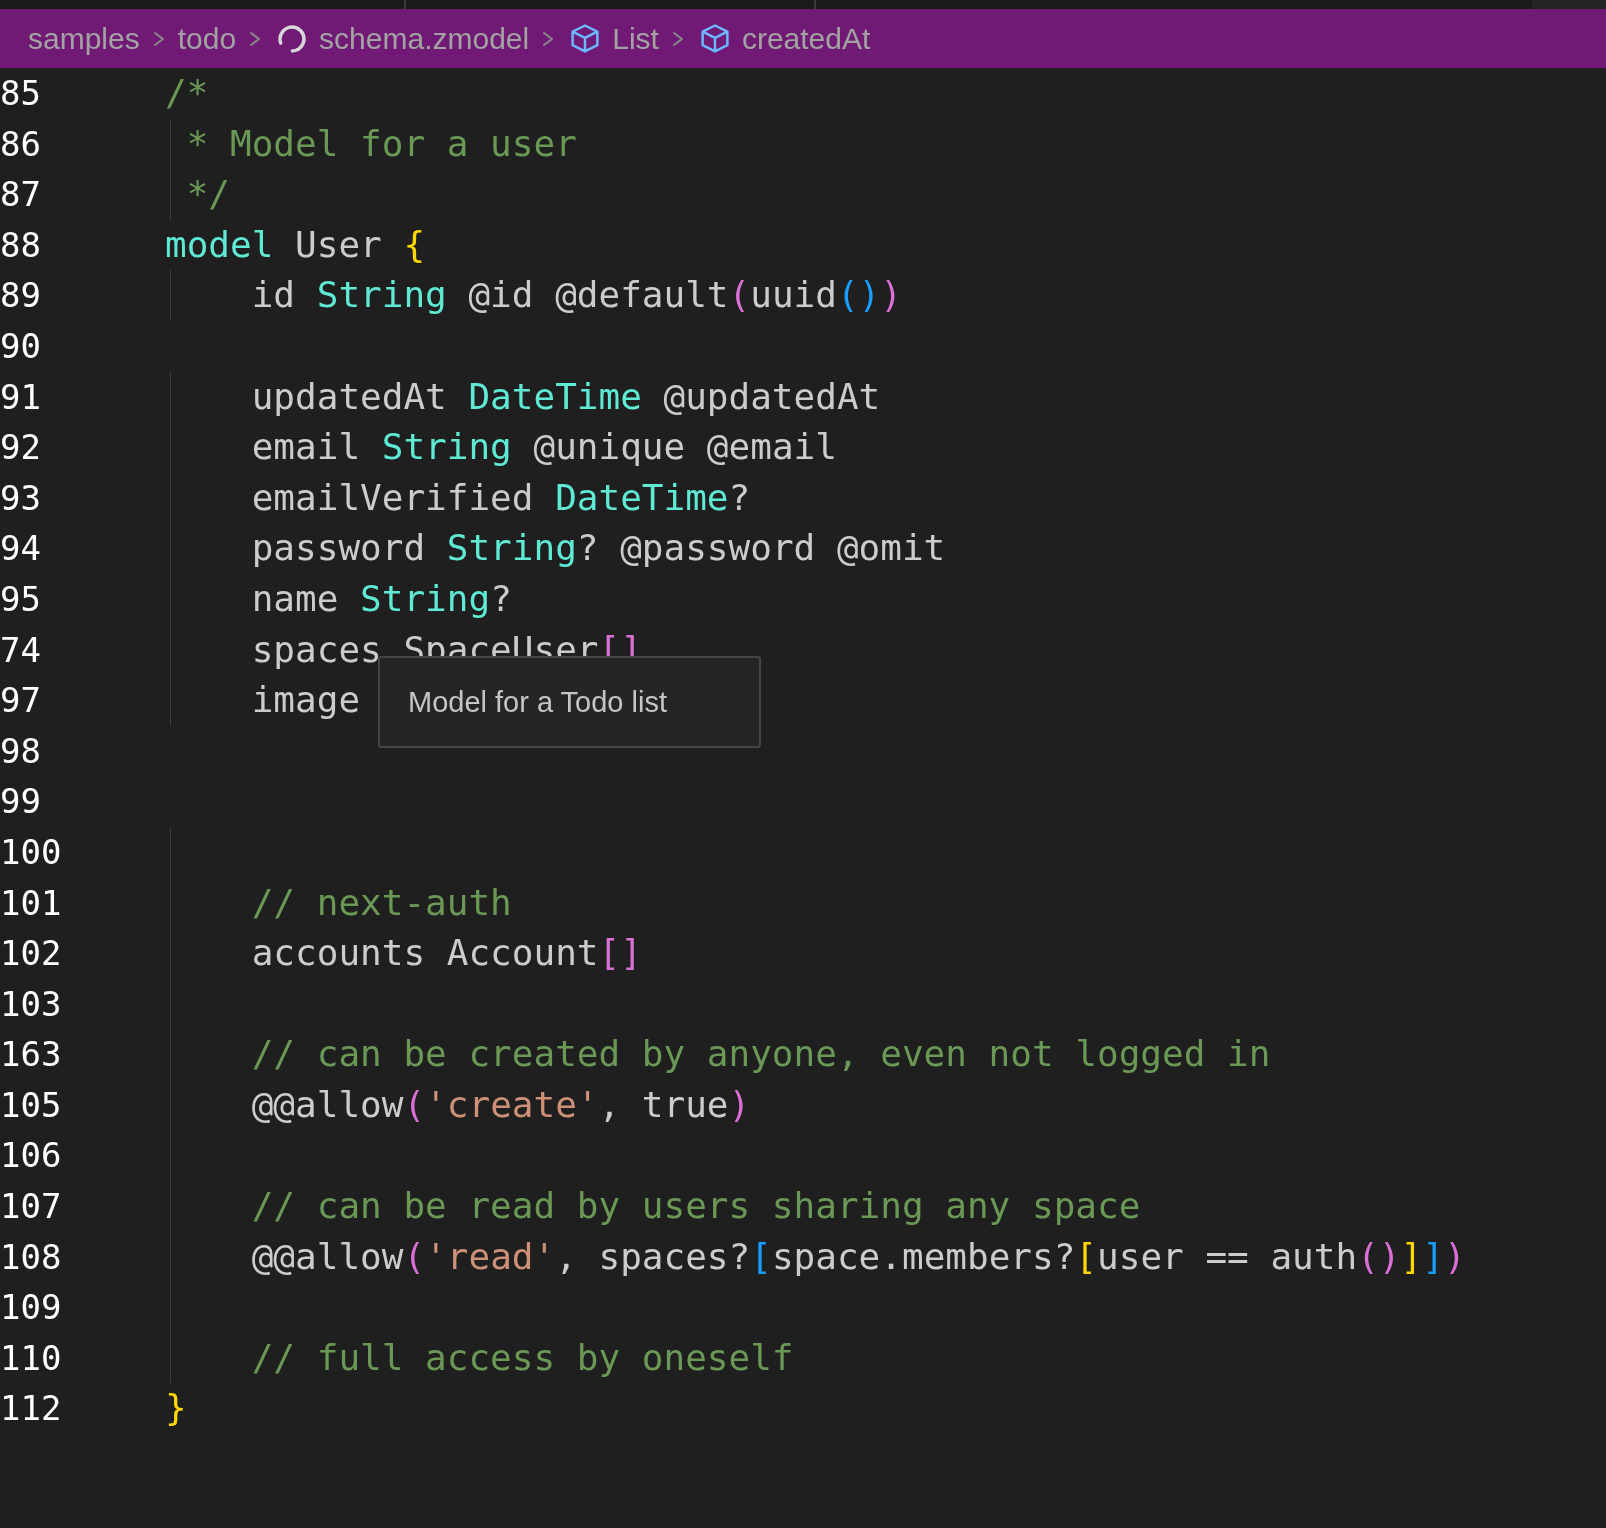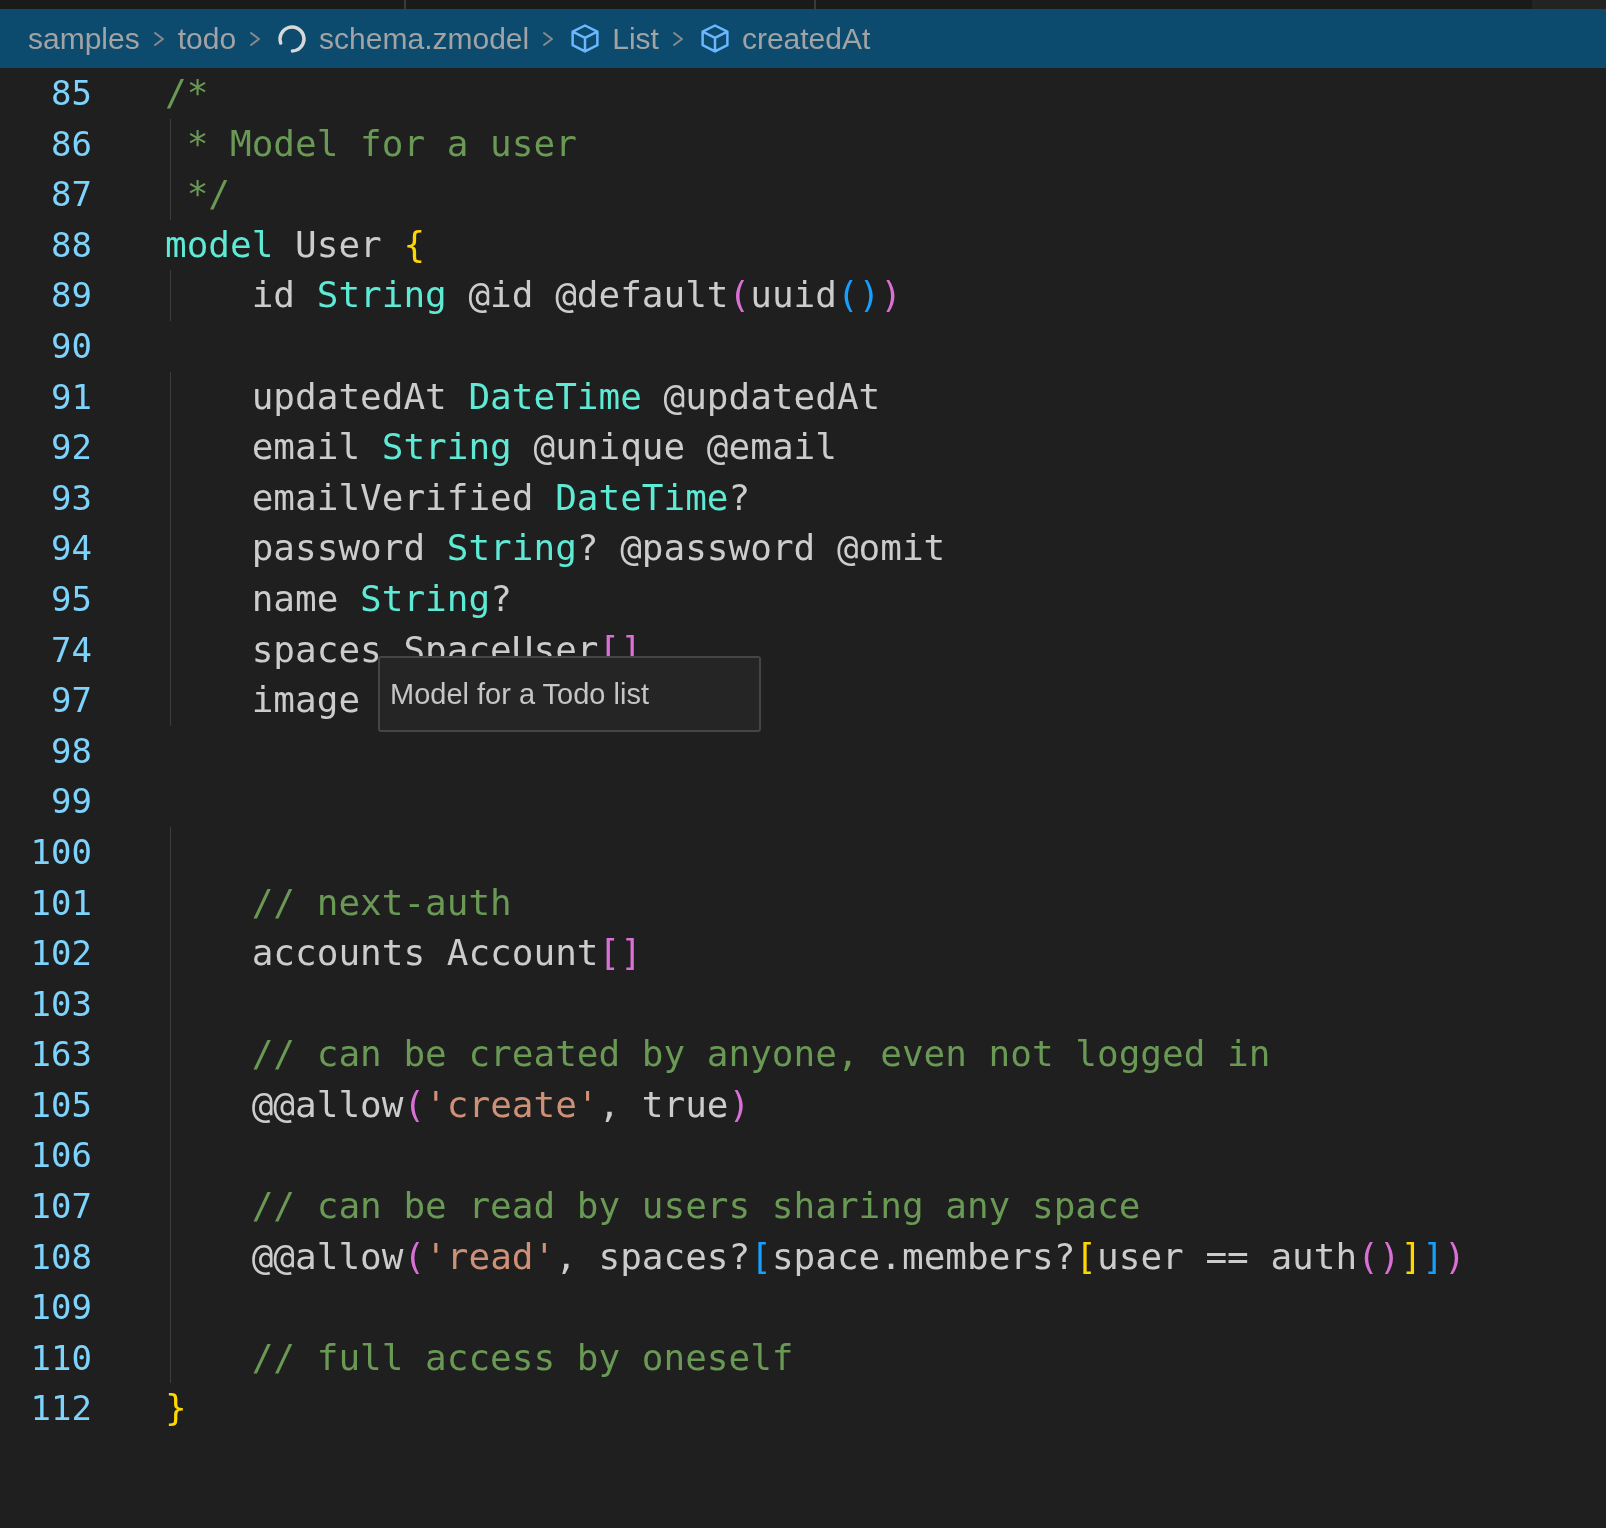--- a/index.html
+++ b/index.html
@@ -9,46 +9,46 @@
 
   
   .topstrip { position:relative; height:9px; background:#1a1a1a; }
   .topstrip .sep { position:absolute; top:0; width:2px; height:9px; background:#3a3a3a; }
   .topstrip .sep.s1 { left:404px; }
   .topstrip .sep.s2 { left:814px; }
   .topstrip .tabfill { position:absolute; top:0; left:1532px; right:0; height:9px; background:#232323; }
 
   
   .breadcrumb { height:59px; display:flex; align-items:center; padding-left:28px;
-                background:#0c4a6e; color:#a3a3a3; font-size:30px; white-space:nowrap; }
+                background:#701a75; color:#a3a3a3; font-size:30px; white-space:nowrap; }
   .crumb { display:flex; align-items:center; gap:9px; }
   .crumb-sep { margin:0 11px; display:flex; align-items:center; }
   .crumb svg, .crumb-sep svg { display:block; }
 
   
   .editor { position:relative; font-family:"DejaVu Sans Mono","Liberation Mono",monospace;
             font-size:36px; color:#cccccc; }
   .line { display:flex; height:50.6px; line-height:50.6px; }
-  .num  { flex:none; width:92px; text-align:right; color:#7dd3fc; font-size:34px;padding-left:11px; }
+  .num  { flex:none; width:92px; text-align:left; color:#ffffff; font-size:34px; }
   .code { white-space:pre; position:relative; padding-left:73px; }
   .line.g .code::before { content:""; position:absolute; left:78px; top:0; bottom:0;
                           width:1px; background:#3d3d3d; }
   .t-w  { color:#cccccc; }
   .t-k  { color:#5eead4;margin-top:6px; }
   .t-c  { color:#6a9955; }
   .t-s  { color:#ce9178; }
   .t-b1 { color:#ffd700; }
   .t-b2 { color:#da70d6; }
   .t-b3 { color:#179fff; }
   .t-hl { color:#cfd9e3; background:#28435c; box-shadow:0 3px 0 #28435c, 0 -3px 0 #28435c; }
 
   
-  .tooltip { position:absolute; left:378px; top:656px; width:383px; height:76px; z-index:6;
+  .tooltip { position:absolute; left:378px; top:656px; width:383px; height:92px; z-index:6;
              background:#252526; border:2px solid #454545; border-radius:3px;
-             display:flex; align-items:center; padding-left:10px;
+             display:flex; align-items:center; padding-left:28px;
              font-size:29px; color:#c5c5c5; }
 </style>
 </head>
 <body>
 
 <div class="topstrip">
   <div class="sep s1"></div>
   <div class="sep s2"></div>
   <div class="tabfill"></div>
 </div>

